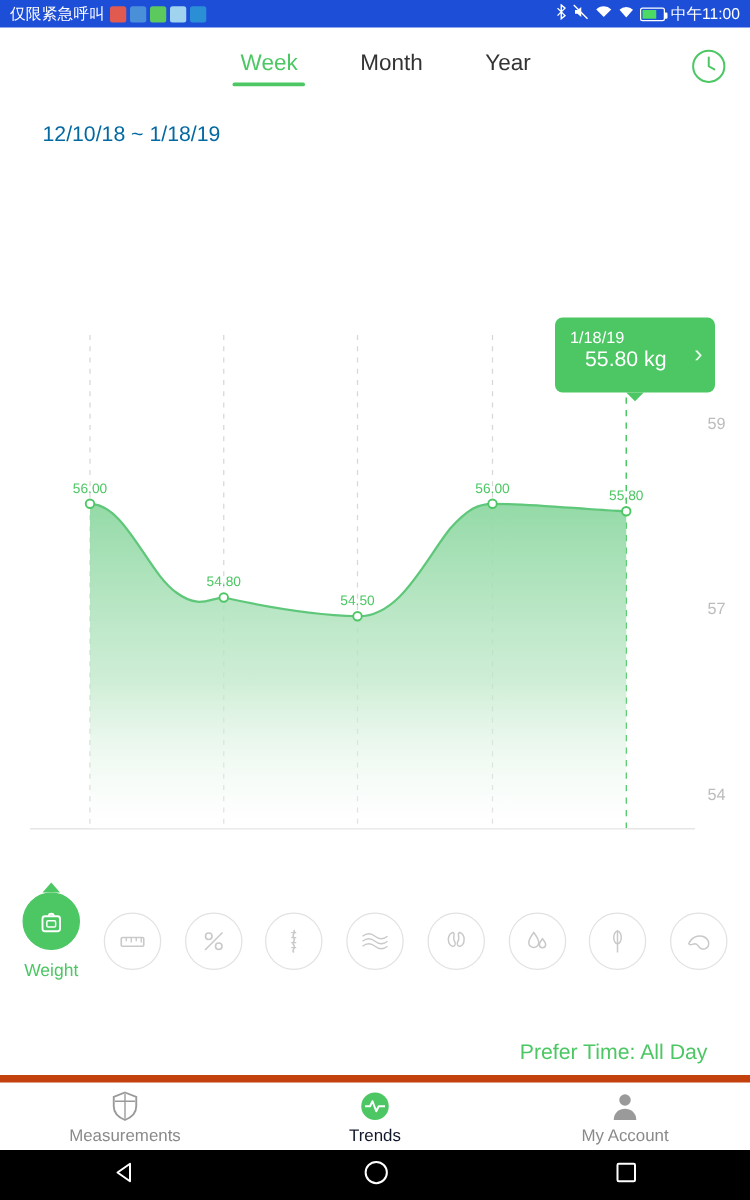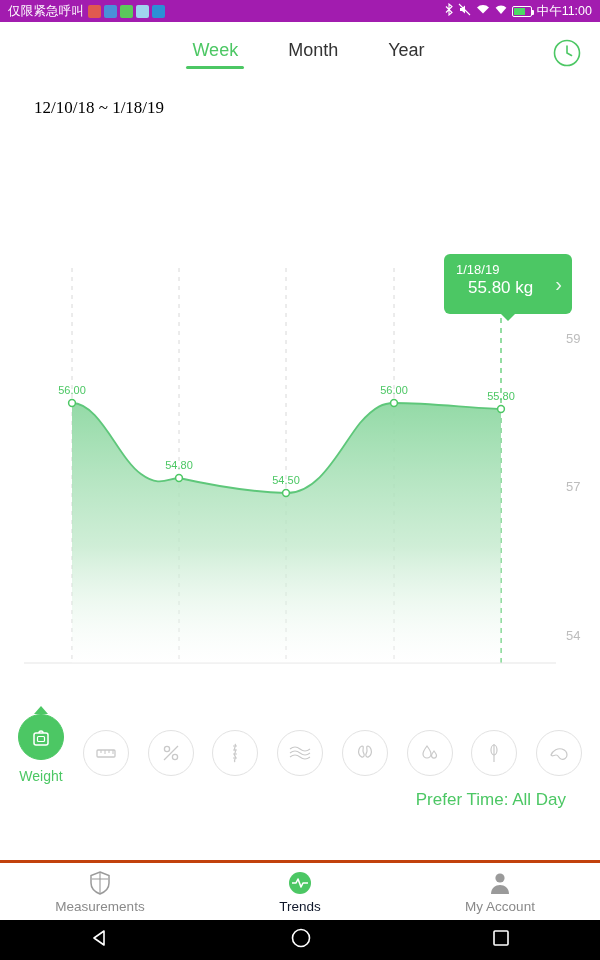--- a/index.html
+++ b/index.html
@@ -6,21 +6,21 @@
   html,body { width:600px; height:960px; }
   body {
     font-family: "Liberation Sans", sans-serif;
     background:#ffffff;
     position:relative;
     overflow:hidden;
   }
 
   
   .statusbar {
-    height:22px; background:#a21caf; color:#fff;
+    height:22px; background:#1d4ed8; color:#fff;
     display:flex; align-items:center; justify-content:space-between;
     padding:0 8px; font-size:12px;
   }
   .sb-left { display:flex; align-items:center; gap:4px; }
   .sb-left .carrier { font-size:12.5px; letter-spacing:0.2px; }
   .sb-icons { display:flex; align-items:center; gap:3px; }
   .sb-chip { width:13px; height:13px; border-radius:2px; display:inline-block; }
   .sb-right { display:flex; align-items:center; gap:5px; font-size:12.5px;}
   .batt {
     width:20px; height:11px; border:1.4px solid #fff; border-radius:2px;
@@ -45,21 +45,21 @@
     content:""; position:absolute; left:-4px; right:-4px; bottom:2px; height:3px;
     background:#4CC764; border-radius:2px;
   }
   .clock-btn {
     position:absolute; right:18px; top:50%; transform:translateY(-50%);
     width:30px; height:30px;
   }
 
   
   .daterange {
-    padding:14px 0 0 34px; font-size:17px; color:#000000;font-family:Liberation Serif, serif;
+    padding:14px 0 0 34px; font-size:17px; color:#0369a1;
   }
 
   
   .chart-wrap { position:relative; width:600px; height:570px; }
   svg.chart { position:absolute; left:0; top:0; }
 
   .tooltip {
     position:absolute; left:444px; top:136px; width:128px; height:60px;
     background:#4CC764; border-radius:6px; color:#fff;
     padding:8px 10px 0 12px;
@@ -90,27 +90,27 @@
   }
   .metric.active .circle { background:#4CC764; border-color:#4CC764; }
   .metric .lbl { font-size:14px; color:#4CC764; margin-top:8px; }
   .metric .caret {
     position:absolute; top:-8px; left:50%; margin-left:-7px;
     width:0;height:0; border-left:7px solid transparent; border-right:7px solid transparent;
     border-bottom:8px solid #4CC764;
   }
 
   .prefer {
-    text-align:right; padding:6px 34px 0 0; font-size:17px; color:#4CC764;
+    text-align:right; padding:6px 34px 0 0; font-size:17px; color:#4CC764;margin-top:42px;
   }
 
   
   .bottomnav {
     position:absolute; left:0; right:0; bottom:40px; height:60px;
-    border-top:3px solid #c2410c; background:#fff;
+    border-top:6px solid #c2410c; background:#fff;
     display:flex; align-items:center;
   }
   .navitem { flex:1; text-align:center; color:#8a8a8a; font-size:13.5px; }
   .navitem.active { color:#0f172a; }
   .navitem .nav-ico { height:28px; display:flex; align-items:center; justify-content:center; }
   .navitem .nav-lbl { margin-top:2px; }
 
   
   .androidnav {
     position:absolute; left:0; right:0; bottom:0; height:40px; background:#000;

